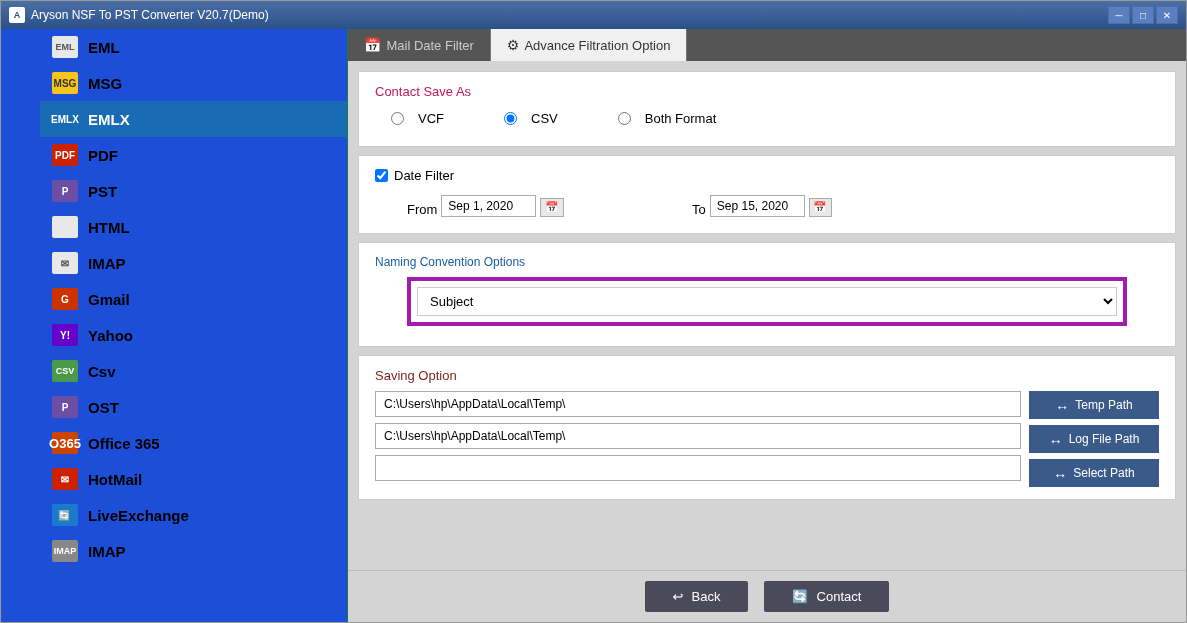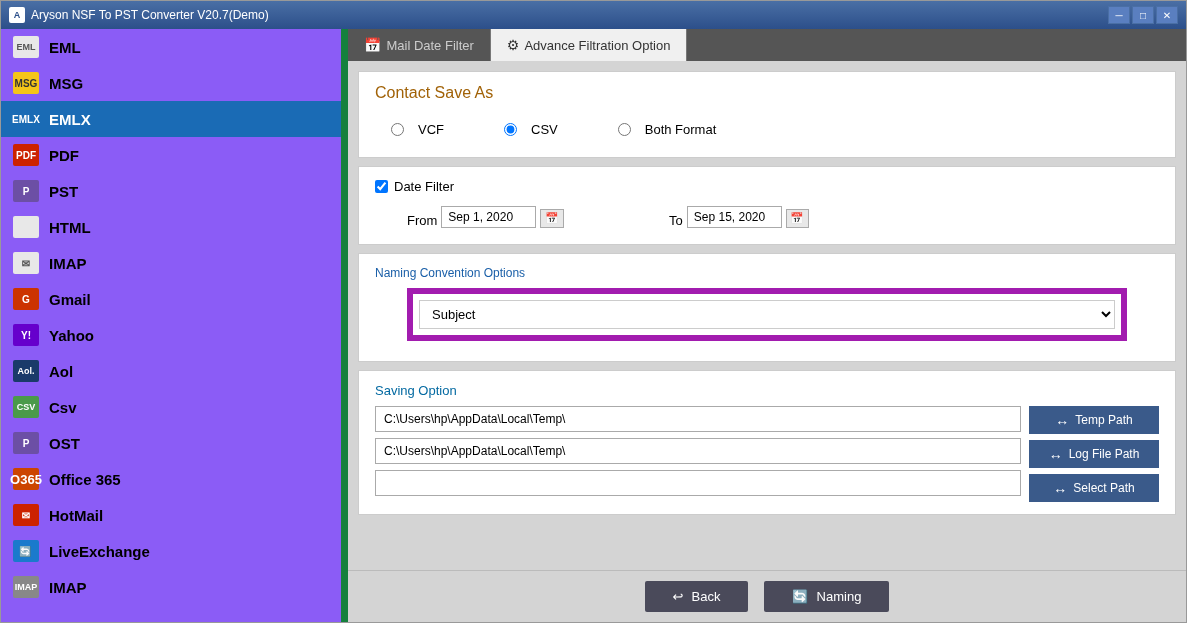--- a/index.html
+++ b/index.html
@@ -9,21 +9,21 @@
 
     .title-bar { background: linear-gradient(to bottom, #4a6fa5, #2c4f8a); color: white; height: 28px; display: flex; align-items: center; justify-content: space-between; padding: 0 8px; flex-shrink: 0; }
     .title-bar-left { display: flex; align-items: center; gap: 6px; font-size: 12px; }
     .title-bar-icon { width: 16px; height: 16px; background: #fff; border-radius: 2px; display: flex; align-items: center; justify-content: center; font-size: 9px; color: #2c4f8a; font-weight: bold; }
     .title-bar-controls { display: flex; gap: 2px; }
     .title-btn { width: 22px; height: 18px; background: #5a7fc0; border: 1px solid #4a6fa5; color: white; font-size: 10px; cursor: pointer; display: flex; align-items: center; justify-content: center; }
 
     .main-content { display: flex; flex: 1; overflow: hidden; }
 
     
-    .sidebar { width: 347px; background: #8b5cf6; border-right: 7px solid #15803d; overflow-y: auto; flex-shrink: 0; }
+    .sidebar { width: 347px; background: #1d4ed8; border-right: 1px solid #15803d; overflow-y: auto; flex-shrink: 0; padding-left: 39px; }
     .sidebar-item { display: flex; align-items: center; gap: 10px; padding: 6px 12px; cursor: pointer; height: 36px; }
     .sidebar-item.active { background: #1a6bb5; color: white; }
     .sidebar-item-icon { width: 26px; height: 22px; display: flex; align-items: center; justify-content: center; font-size: 10px; font-weight: bold; border-radius: 2px; flex-shrink: 0; }
     .sidebar-item-label { font-size: 15px; font-weight: 600; }
     .sidebar-item.active .sidebar-item-label { color: white; }
 
     
     .right-panel { flex: 1; display: flex; flex-direction: column; background: #d4d4d4; overflow: hidden; }
 
     
@@ -31,37 +31,37 @@
     .tab { display: flex; align-items: center; gap: 5px; padding: 8px 16px; cursor: pointer; font-size: 13px; color: #ccc; border-right: 1px solid #777; }
     .tab.active { background: #f0f0f0; color: #333; }
     .tab-icon { font-size: 14px; }
 
     
     .content-area { flex: 1; padding: 10px; display: flex; flex-direction: column; gap: 8px; overflow: hidden; }
 
     .panel-box { background: white; border: 1px solid #ccc; padding: 12px 16px; }
 
     
-    .section-label { font-size: 16px; color: #a16207; margin-bottom: 12px; }
+    .section-label { font-size: 13px; color: #be185d; margin-bottom: 4px; }
     .radio-group { display: flex; align-items: center; gap: 60px; padding: 8px 16px; }
     .radio-item { display: flex; align-items: center; gap: 14px; font-size: 13px; }
     .radio-item input[type="radio"] { cursor: pointer; }
     .date-filter-label { display: flex; align-items: center; gap: 6px; font-size: 13px; margin-bottom: 8px; }
     .date-filter-label input[type="checkbox"] { cursor: pointer; }
     .date-inputs { display: flex; align-items: center; gap: 16px; padding: 4px 32px; }
     .date-field { display: flex; align-items: flex-end; gap: 4px; font-size: 13px; }
     .date-input { border: 1px solid #aaa; padding: 3px 6px; font-size: 12px; background: white; width: 95px; }
     .cal-btn { border: 1px solid #aaa; background: #e8e8e8; padding: 2px 4px; cursor: pointer; font-size: 11px; }
     .naming-label { font-size: 12px; color: #1a5fa8; margin-bottom: 8px; font-weight: 500; }
-    .naming-select-wrapper { border: 6px solid #a21caf; padding: 6px; margin: 0 32px; }
+    .naming-select-wrapper { border: 4px solid #a21caf; padding: 6px; margin: 0 32px; }
     .naming-select { width: 100%; padding: 5px 8px; font-size: 13px; border: 1px solid #ccc; background: white; cursor: pointer; appearance: auto; }
 
     
     .saving-section { background: white; border: 1px solid #ccc; padding: 12px 16px; }
-    .saving-label { font-size: 13px; color: #0369a1; margin-bottom: 8px; }
+    .saving-label { font-size: 13px; color: #7f1d1d; margin-bottom: 8px; }
     .saving-rows { display: flex; gap: 8px; }
     .saving-inputs { flex: 1; display: flex; flex-direction: column; gap: 6px; }
     .saving-input { width: 100%; border: 1px solid #aaa; padding: 5px 8px; font-size: 12px; background: white; }
     .saving-buttons { display: flex; flex-direction: column; gap: 6px; }
     .path-btn { background: #3a5a8a; color: white; border: none; padding: 6px 14px; font-size: 12px; cursor: pointer; display: flex; align-items: center; gap: 6px; white-space: nowrap; min-width: 130px; justify-content: center; }
 
     
     .bottom-bar { background: #d4d4d4; border-top: 1px solid #bbb; padding: 10px; display: flex; justify-content: center; gap: 16px; flex-shrink: 0; }
     .bottom-btn { background: #4a4a5a; color: white; border: none; padding: 8px 28px; font-size: 13px; cursor: pointer; display: flex; align-items: center; gap: 8px; border-radius: 2px; }
 
@@ -134,24 +134,20 @@
   </div>
         <div class="sidebar-item">
     <div class="sidebar-item-icon icon-gmail">G</div>
     <span class="sidebar-item-label">Gmail</span>
   </div>
         <div class="sidebar-item">
     <div class="sidebar-item-icon icon-yahoo">Y!</div>
     <span class="sidebar-item-label">Yahoo</span>
   </div>
         <div class="sidebar-item">
-    <div class="sidebar-item-icon icon-aol">Aol.</div>
-    <span class="sidebar-item-label">Aol</span>
-  </div>
-        <div class="sidebar-item">
     <div class="sidebar-item-icon icon-csv">CSV</div>
     <span class="sidebar-item-label">Csv</span>
   </div>
         <div class="sidebar-item">
     <div class="sidebar-item-icon icon-ost">P</div>
     <span class="sidebar-item-label">OST</span>
   </div>
         <div class="sidebar-item">
     <div class="sidebar-item-icon icon-office365">O365</div>
     <span class="sidebar-item-label">Office 365</span>
@@ -207,21 +203,21 @@
           <div class="date-filter-label">
             <input type="checkbox" checked="" style="">
             <span>Date Filter</span>
           </div>
           <div class="date-inputs">
             <div class="date-field">
               <span>From</span>
               <input type="text" class="date-input" value="Sep 1, 2020" style="">
               <button class="cal-btn">📅</button>
             </div>
-            <div class="date-field" style="margin-left: 89px;">
+            <div class="date-field" style="margin-left: 112px;">
               <span>To</span>
               <input type="text" class="date-input" value="Sep 15, 2020" style="">
               <button class="cal-btn">📅</button>
             </div>
           </div>
         </div>
 
         <div class="panel-box" style="padding-bottom: 20px;">
           <div class="naming-label">Naming Convention Options</div>
           <div class="naming-select-wrapper">
@@ -256,18 +252,18 @@
 
       </div>
 
       <div class="bottom-bar">
         <button class="bottom-btn">
           <span>↩</span>
           <span>Back</span>
         </button>
         <button class="bottom-btn">
           <span>🔄</span>
-          <span>Naming</span>
+          <span>Contact</span>
         </button>
       </div>
     </div>
   </div>
 </div>
 
 </body></html>

